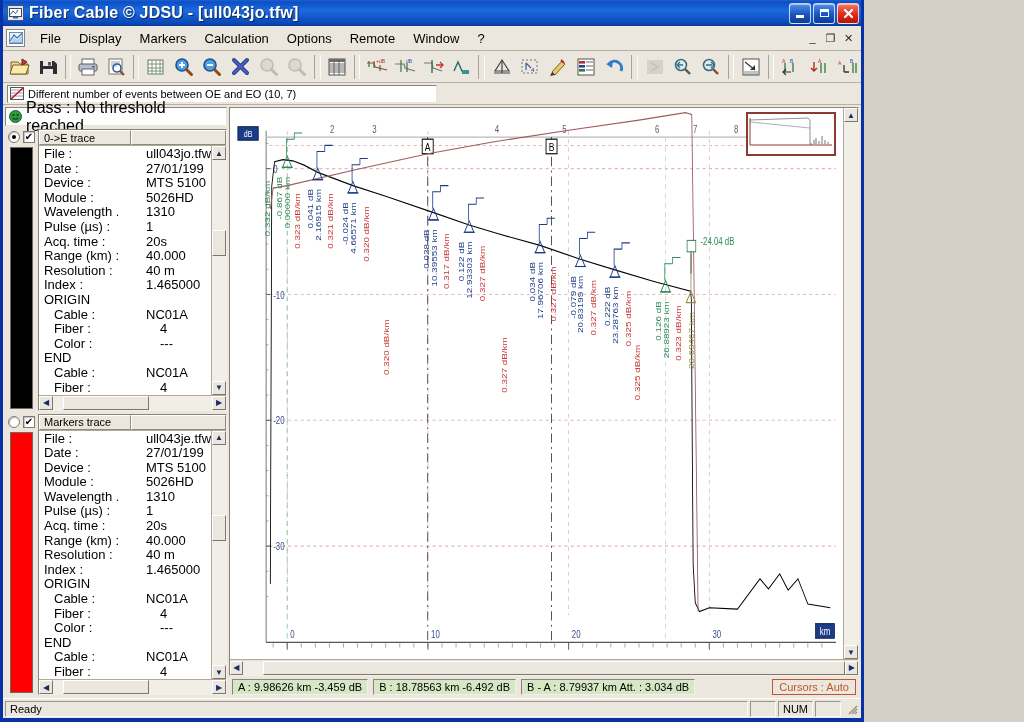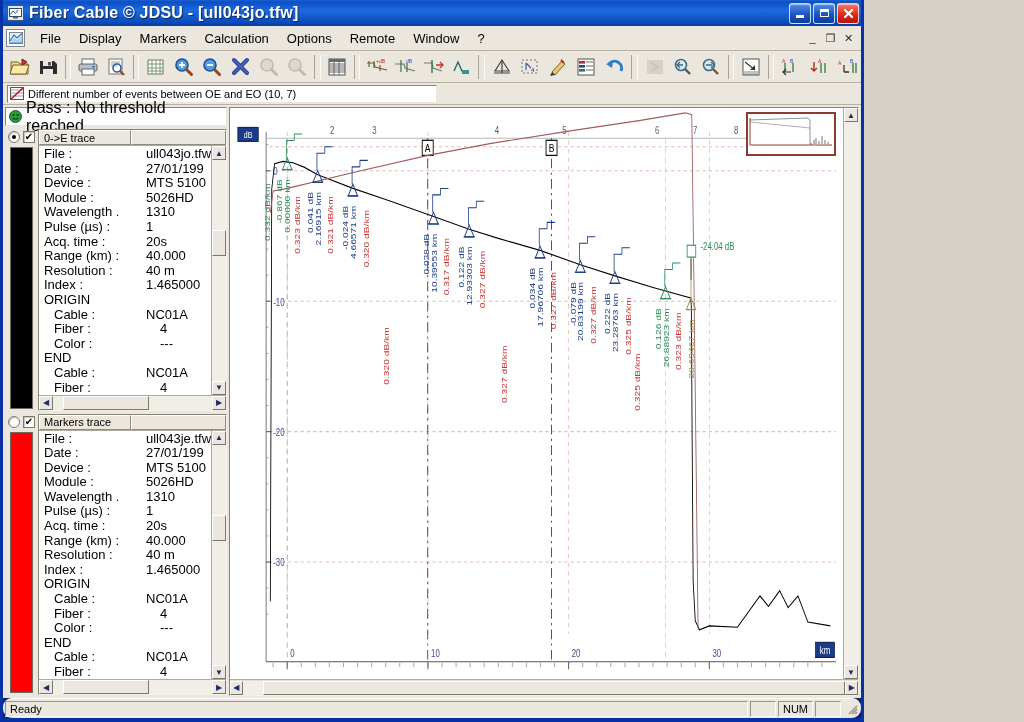--- a/index.html
+++ b/index.html
@@ -222,21 +222,21 @@
   }
   #cursormode {
     margin-left:auto; background:#ebe7de;
     border:1px solid #c0562a; color:#c0562a;
     font-size:11px; padding:1px 6px; white-space:nowrap;
   }
   
   #statusbar {
     height:20px; flex:0 0 20px; background:#ebe7de;
     border-top:1px solid #fff;
-    display:flex; align-items:center; padding:0 2px; gap:2px;border-radius:9px;
+    display:flex; align-items:center; padding:0 2px; gap:2px;
   }
   #statusbar .sfield {
     border:1px solid #9b9488; border-right-color:#fbfaf6; border-bottom-color:#fbfaf6;
     height:16px; display:flex;align-items:center;padding:0 4px;font-size:11px;
   }
   #statusbar .grow { flex:1 1 auto; }
   .grip { width:14px;height:14px;margin-left:2px; }
 </style>
 </head>
 <body>
@@ -954,20 +954,26 @@
         </div>
         <div id="bottomsb">
           <div class="sbtn">◀</div>
           <div class="htrack" style="flex:0 0 20px;"></div>
           <div class="hthumb" style="width:660px;"></div>
           <div class="htrack"></div>
           <div class="sbtn">▶</div>
         </div>
       </div>
 
+      <div id="cursorbar">
+        <div class="cursorcell">A : 9.98626 km  -3.459 dB</div>
+        <div class="cursorcell">B : 18.78563 km  -6.492 dB</div>
+        <div class="cursorcell">B - A : 8.79937 km  Att. : 3.034 dB</div>
+        <div id="cursormode">Cursors : Auto</div>
+      </div>
     </div>
   </div>
 
   <div id="statusbar">
     <div class="sfield grow">Ready</div>
     <div class="sfield" style="width:26px;"></div>
     <div class="sfield">NUM</div>
     <div class="sfield" style="width:26px;"></div>
     <div class="grip">
       <svg width="14" height="14" viewBox="0 0 14 14">

